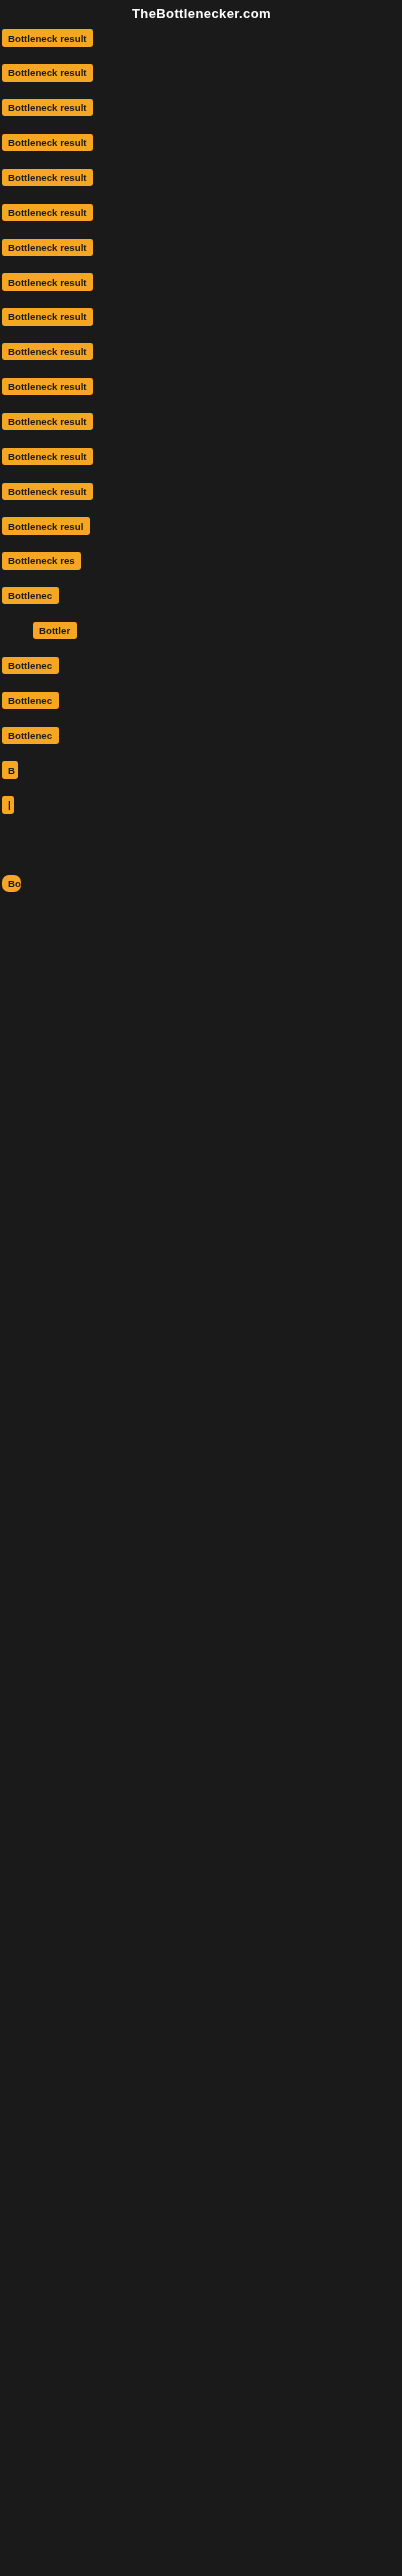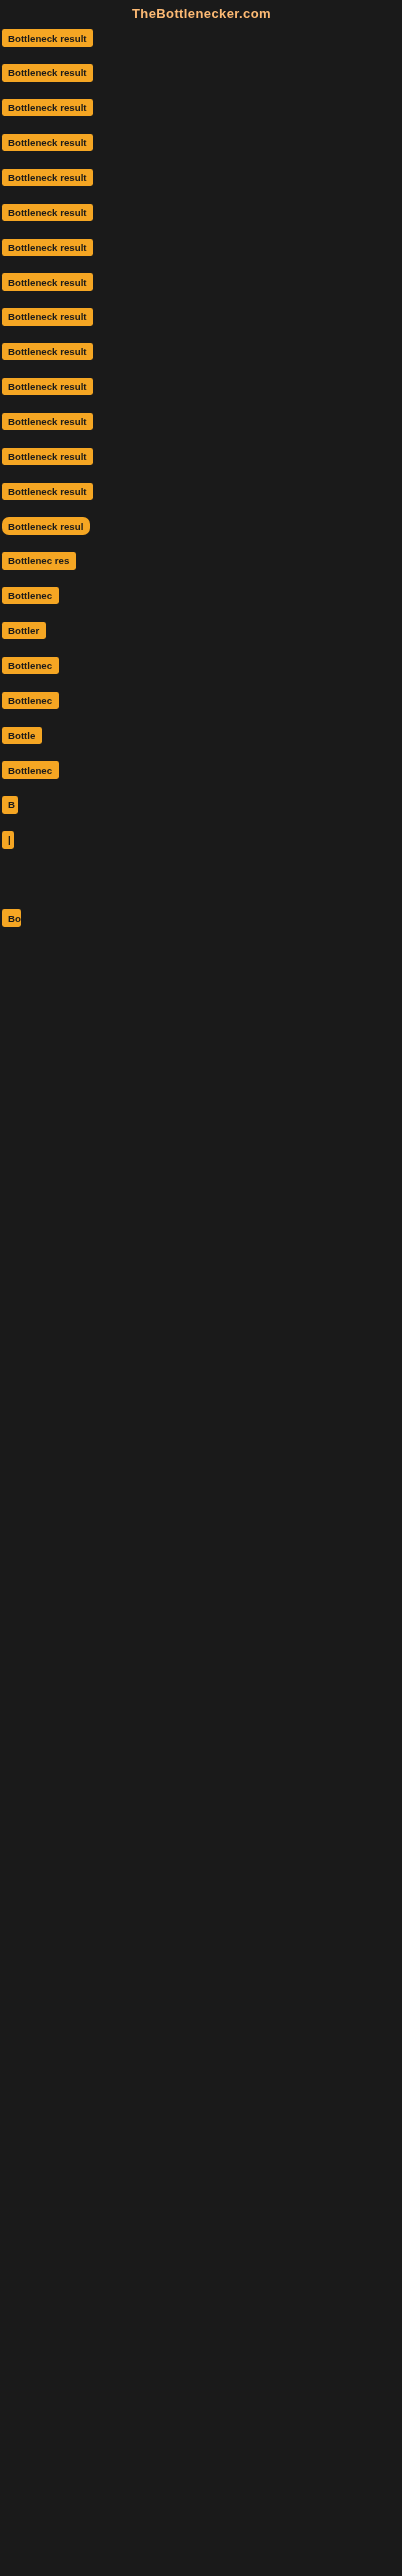--- a/index.html
+++ b/index.html
@@ -12,21 +12,21 @@
       width: 403px;
       min-height: 2576px;
       background-color: #1a1a1a;
       font-family: Arial, sans-serif;
       position: relative;
     }
 
     .site-header {
       text-align: center;
       padding: 6.4px 0 3.2px 0;
-      color: #fdba74;
+      color: #ffffff;
       font-size: 13px;
       font-weight: bold;
       letter-spacing: 0.4px;
     }
 
     .bottleneck-item {
       margin: 0 0 1.6px 0;
       padding: 1.6px 0;
     }
 
@@ -66,32 +66,31 @@
     <div class="bottleneck-item"><span class="bottleneck-badge" style="max-width: 105px;">Bottleneck result</span></div>
     <div class="bottleneck-item"><span class="bottleneck-badge" style="max-width: 105px;">Bottleneck result</span></div>
     <div class="bottleneck-item"><span class="bottleneck-badge" style="max-width: 105px;">Bottleneck result</span></div>
     <div class="bottleneck-item"><span class="bottleneck-badge" style="max-width: 105px;">Bottleneck result</span></div>
     <div class="bottleneck-item"><span class="bottleneck-badge" style="max-width: 105px;">Bottleneck result</span></div>
     <div class="bottleneck-item"><span class="bottleneck-badge" style="max-width: 105px;">Bottleneck result</span></div>
     <div class="bottleneck-item"><span class="bottleneck-badge" style="max-width: 105px;">Bottleneck result</span></div>
     <div class="bottleneck-item"><span class="bottleneck-badge" style="max-width: 105px;">Bottleneck result</span></div>
     <div class="bottleneck-item"><span class="bottleneck-badge" style="max-width: 105px;">Bottleneck result</span></div>
     <div class="bottleneck-item"><span class="bottleneck-badge" style="max-width: 105px;">Bottleneck result</span></div>
-    <div class="bottleneck-item"><span class="bottleneck-badge" style="max-width: 97px; border-radius: 7px;">Bottleneck resul</span></div>
-    <div class="bottleneck-item"><span class="bottleneck-badge" style="max-width: 85px;">Bottlenec res</span></div>
+    <div class="bottleneck-item"><span class="bottleneck-badge" style="max-width: 97px;">Bottleneck resul</span></div>
+    <div class="bottleneck-item"><span class="bottleneck-badge" style="max-width: 85px;">Bottleneck res</span></div>
     <div class="bottleneck-item"><span class="bottleneck-badge" style="max-width: 63px;">Bottlenec</span></div>
-    <div class="bottleneck-item"><span class="bottleneck-badge" style="max-width: 48px;">Bottler</span></div>
+    <div class="bottleneck-item"><span class="bottleneck-badge" style="max-width: 48px; margin-left: 31px;">Bottler</span></div>
     <div class="bottleneck-item"><span class="bottleneck-badge" style="max-width: 63px;">Bottlenec</span></div>
     <div class="bottleneck-item"><span class="bottleneck-badge" style="max-width: 58px;">Bottlenec</span></div>
-    <div class="bottleneck-item"><span class="bottleneck-badge" style="max-width: 44px;">Bottle</span></div>
     <div class="bottleneck-item"><span class="bottleneck-badge" style="max-width: 63px;">Bottlenec</span></div>
     <div class="bottleneck-item"><span class="bottleneck-badge" style="max-width: 16px;">B</span></div>
     <div class="bottleneck-item"><span class="bottleneck-badge" style="max-width: 8px;">|</span></div>
     <div class="bottleneck-item"></div>
     <div class="bottleneck-item"></div>
     <div class="bottleneck-item"></div>
-    <div class="bottleneck-item"><span class="bottleneck-badge" style="max-width: 19.3px;">Bo</span></div>
+    <div class="bottleneck-item"><span class="bottleneck-badge" style="max-width: 19.3px; border-radius: 7px;">Bo</span></div>
     <div class="bottleneck-item"></div>
     <div class="bottleneck-item"></div>
     <div class="bottleneck-item"></div>
     <div class="bottleneck-item"></div>
   </div>
 
 
 </body></html>

